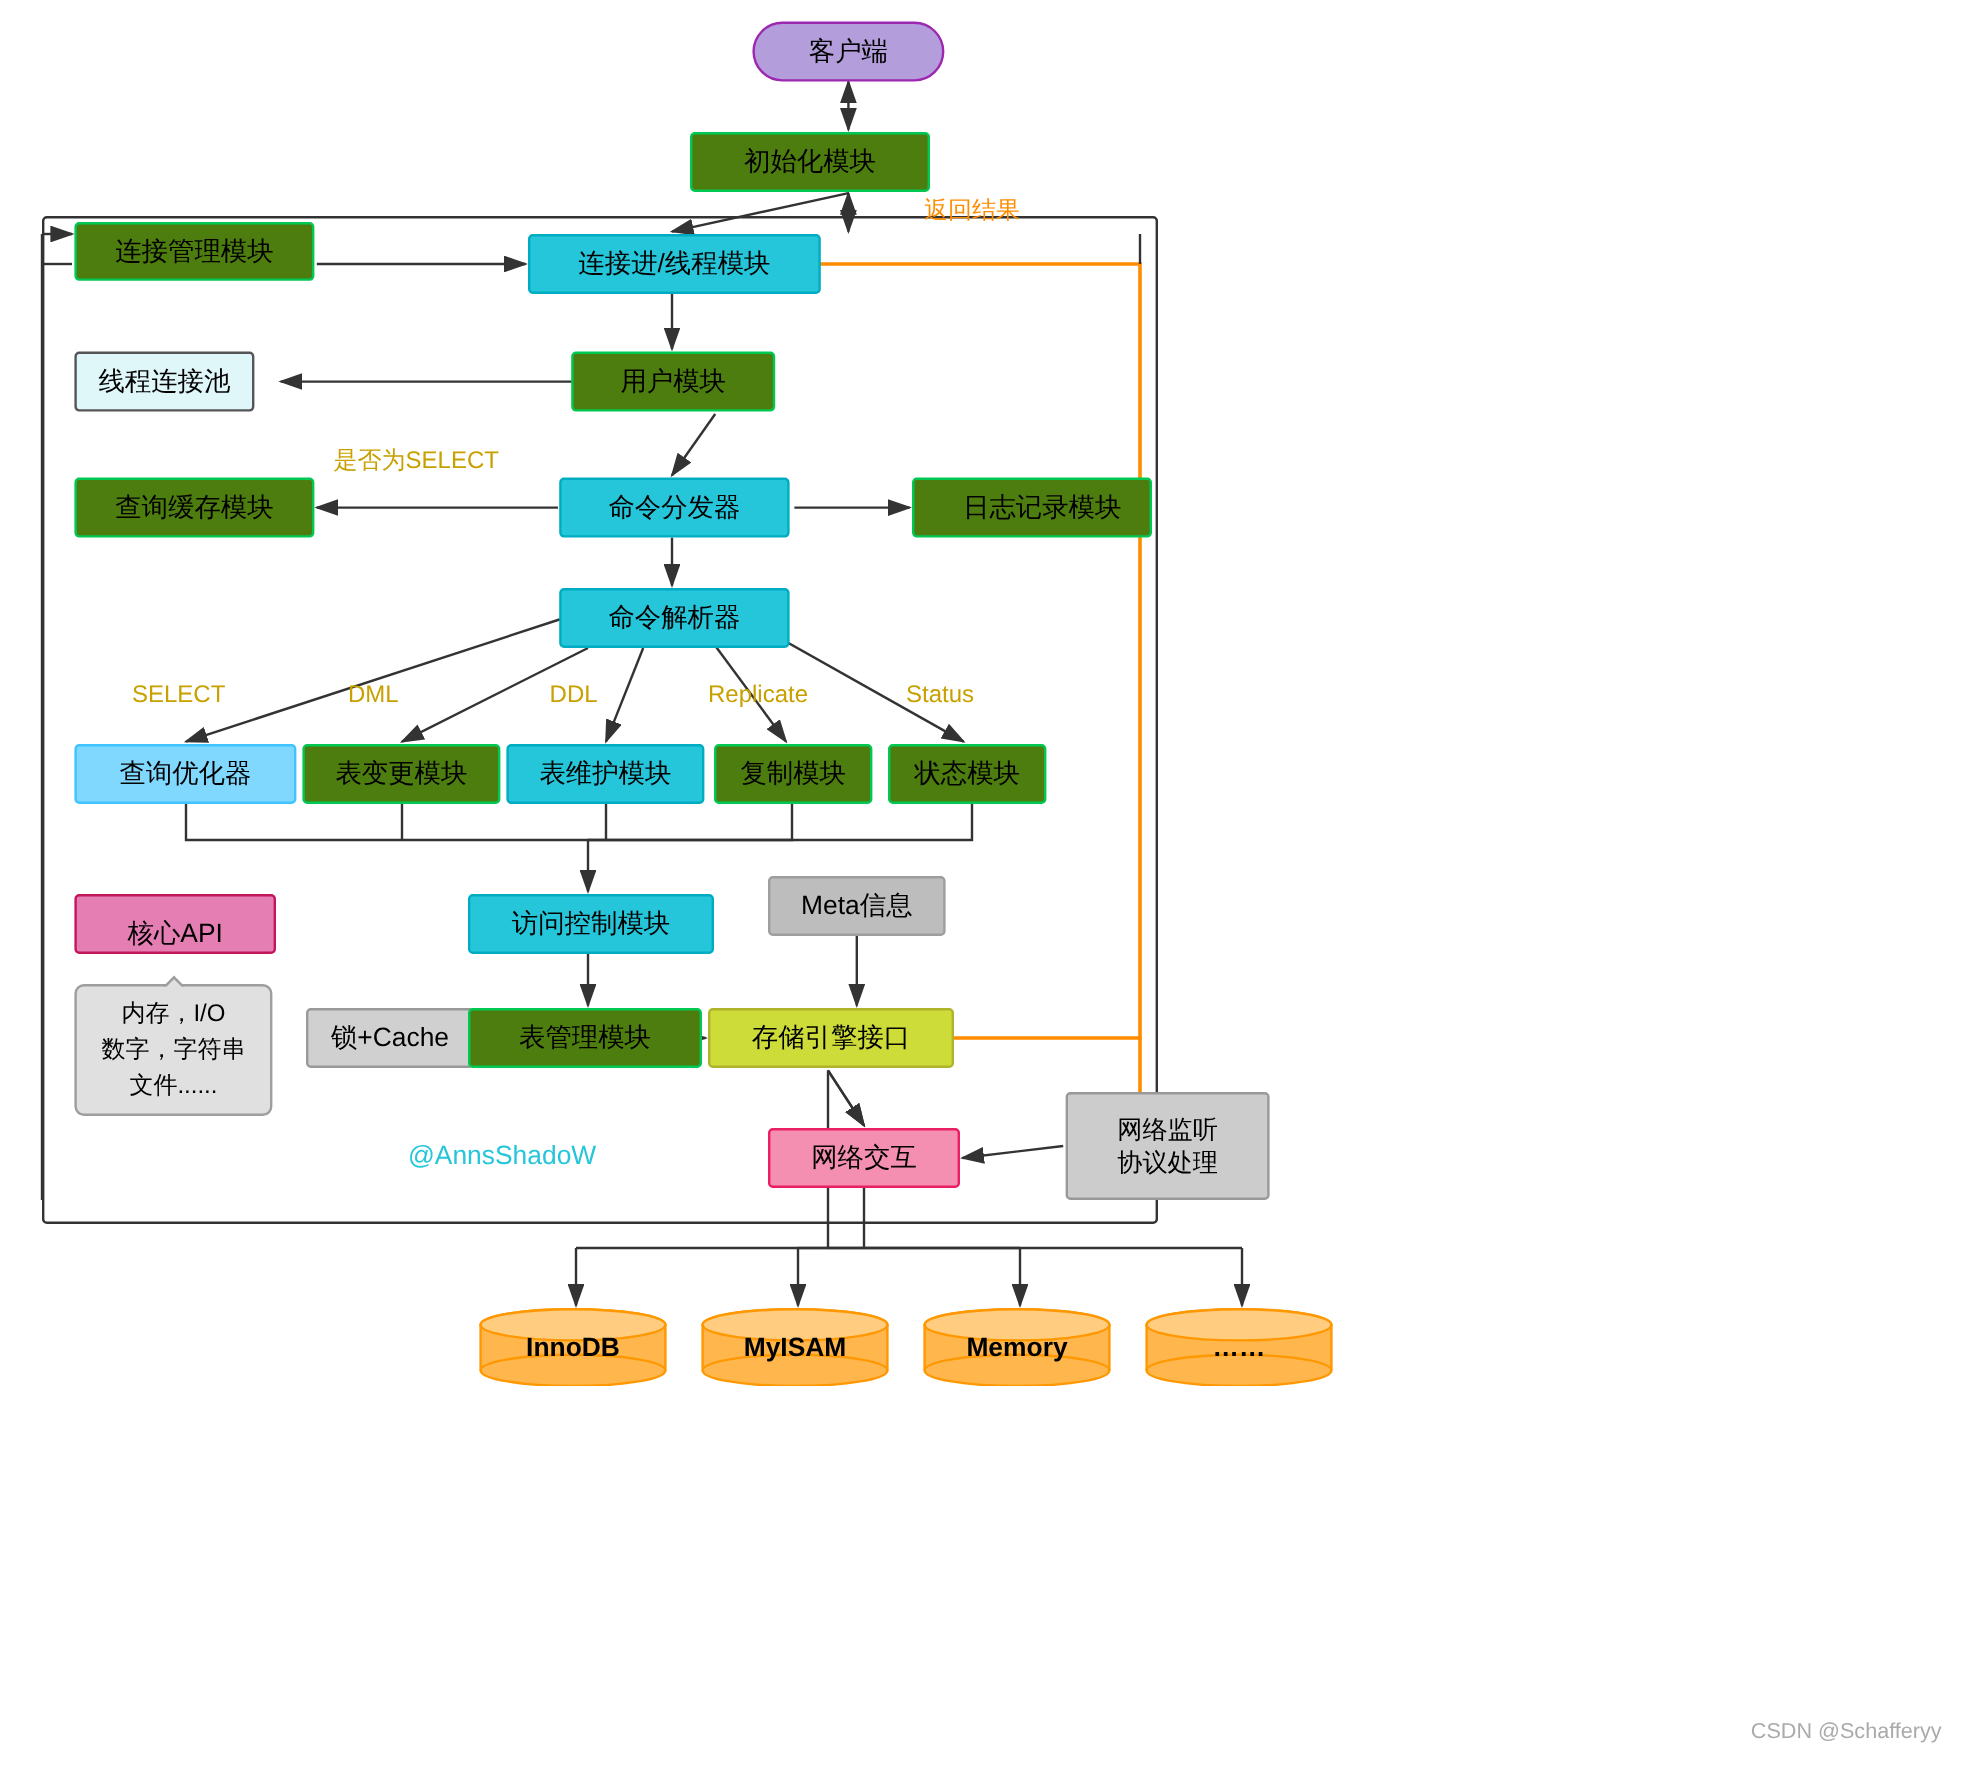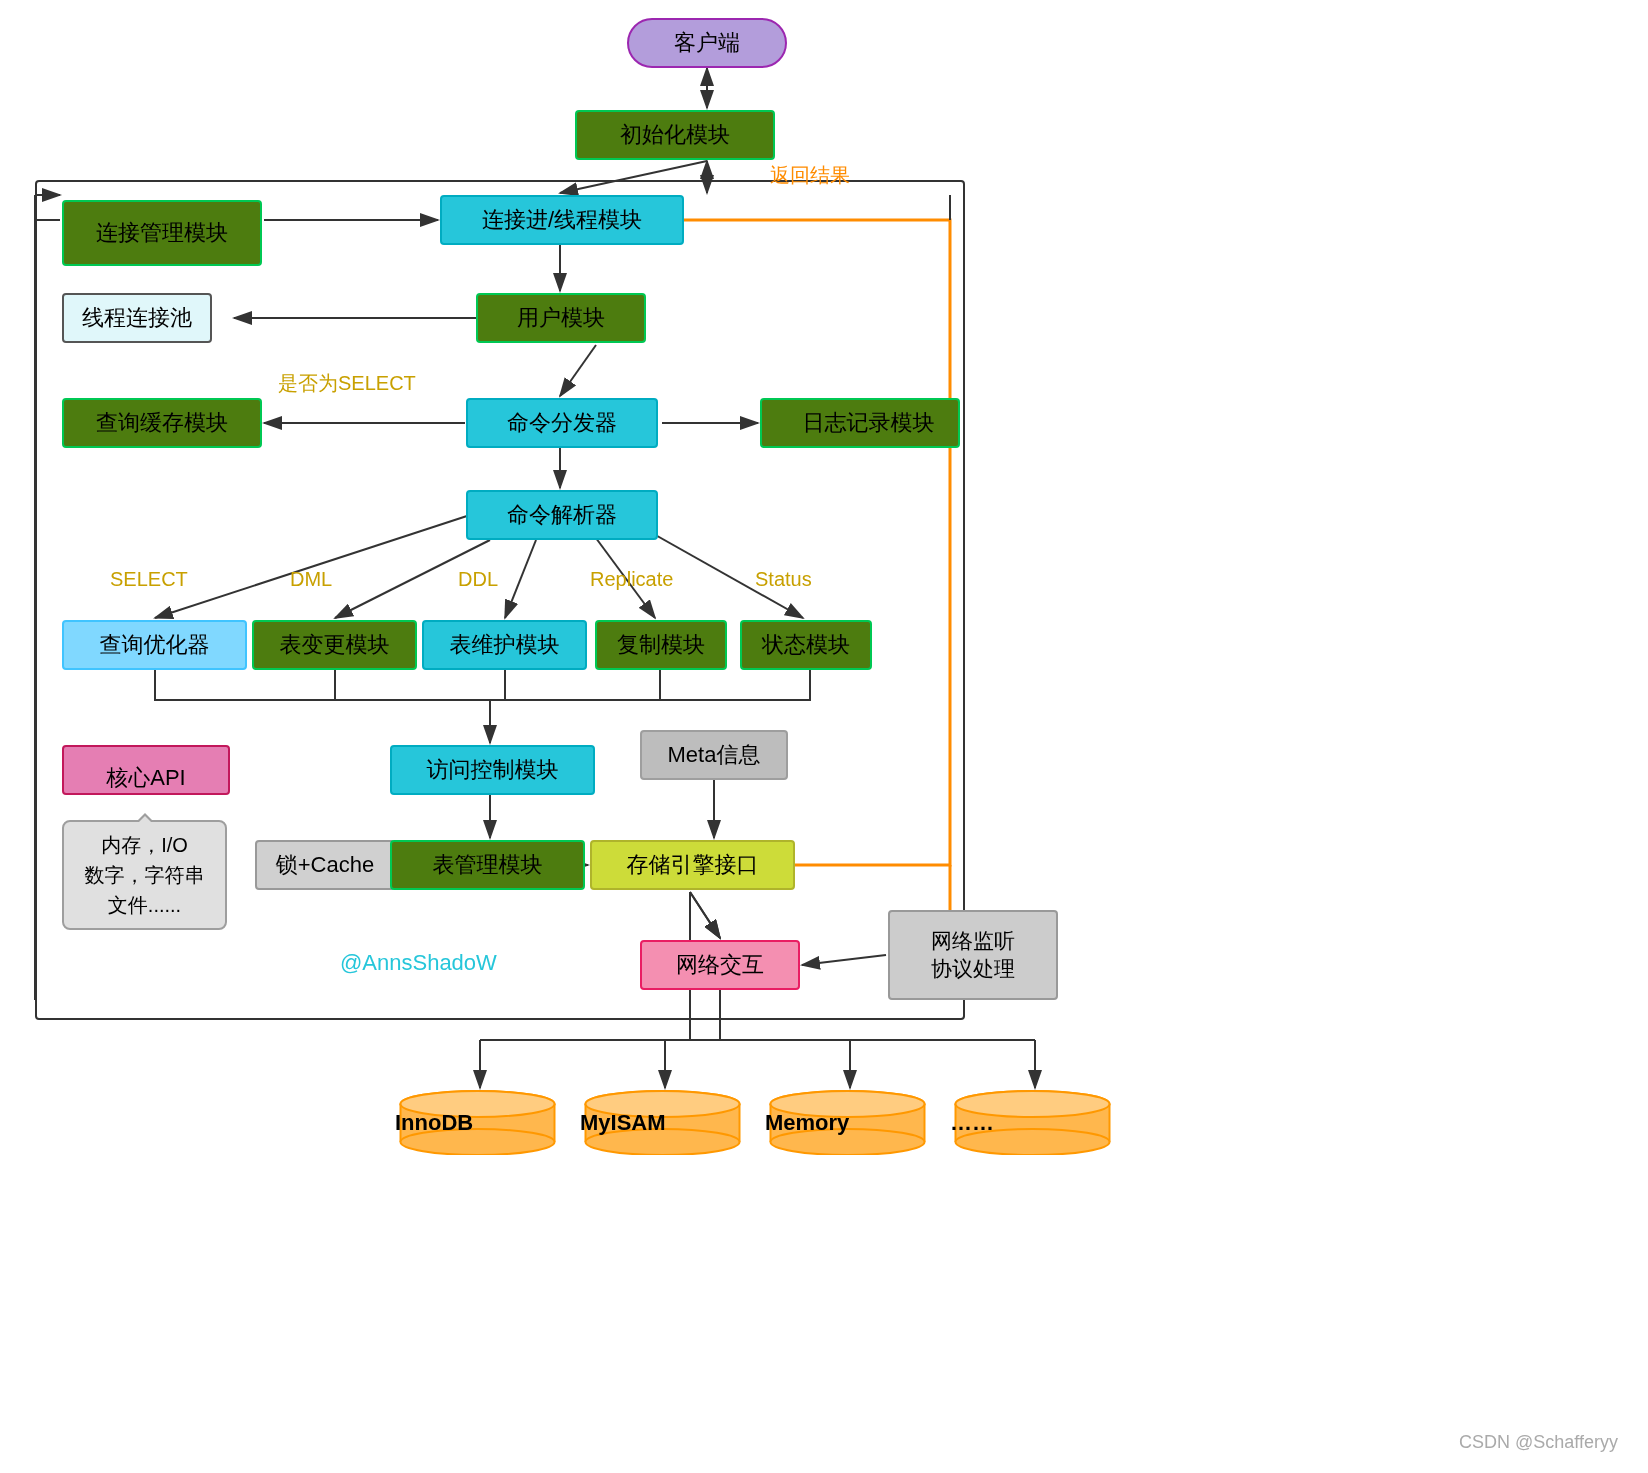--- a/index.html
+++ b/index.html
@@ -103,21 +103,21 @@
       border: 8px solid transparent;
       border-bottom-color: #e0e0e0;
       z-index: 1;
     }
 
     
     .cylinder {
       position: absolute;
       display: flex;
       align-items: center;
-      justify-content: flex-start;
+      justify-content: center;
       font-size: 22px;
       font-weight: 500;
     }
     .cylinder svg {
       position: absolute;
       top: 0; left: 0;
     }
     .cylinder-label {
       position: relative;
       z-index: 2;
@@ -239,21 +239,21 @@
   <div class="outer-box" style="left:35px;top:180px;width:930px;height:840px;"></div>
 
   <div class="node node-pill bg-lavender" style="left:627px;top:18px;width:160px;height:50px;">
     <span>客户端</span>
   </div>
 
   <div class="node node-rect bg-green" style="left:575px;top:110px;width:200px;height:50px;">
     <span>初始化模块</span>
   </div>
 
-  <div class="node node-rect bg-green" style="left:62px;top:200px;width:200px;height:66px;">
+  <div class="node node-rect bg-green" style="left:62px;top:185px;width:200px;height:49px;">
     <span>连接管理模块</span>
   </div>
 
   <div class="node node-rect bg-teal" style="left:440px;top:195px;width:244px;height:50px;">
     <span>连接进/线程模块</span>
   </div>
 
   <div class="label-text" style="left:770px;top:162px;color:#ff8c00;">
     <span>返回结果</span>
   </div>

